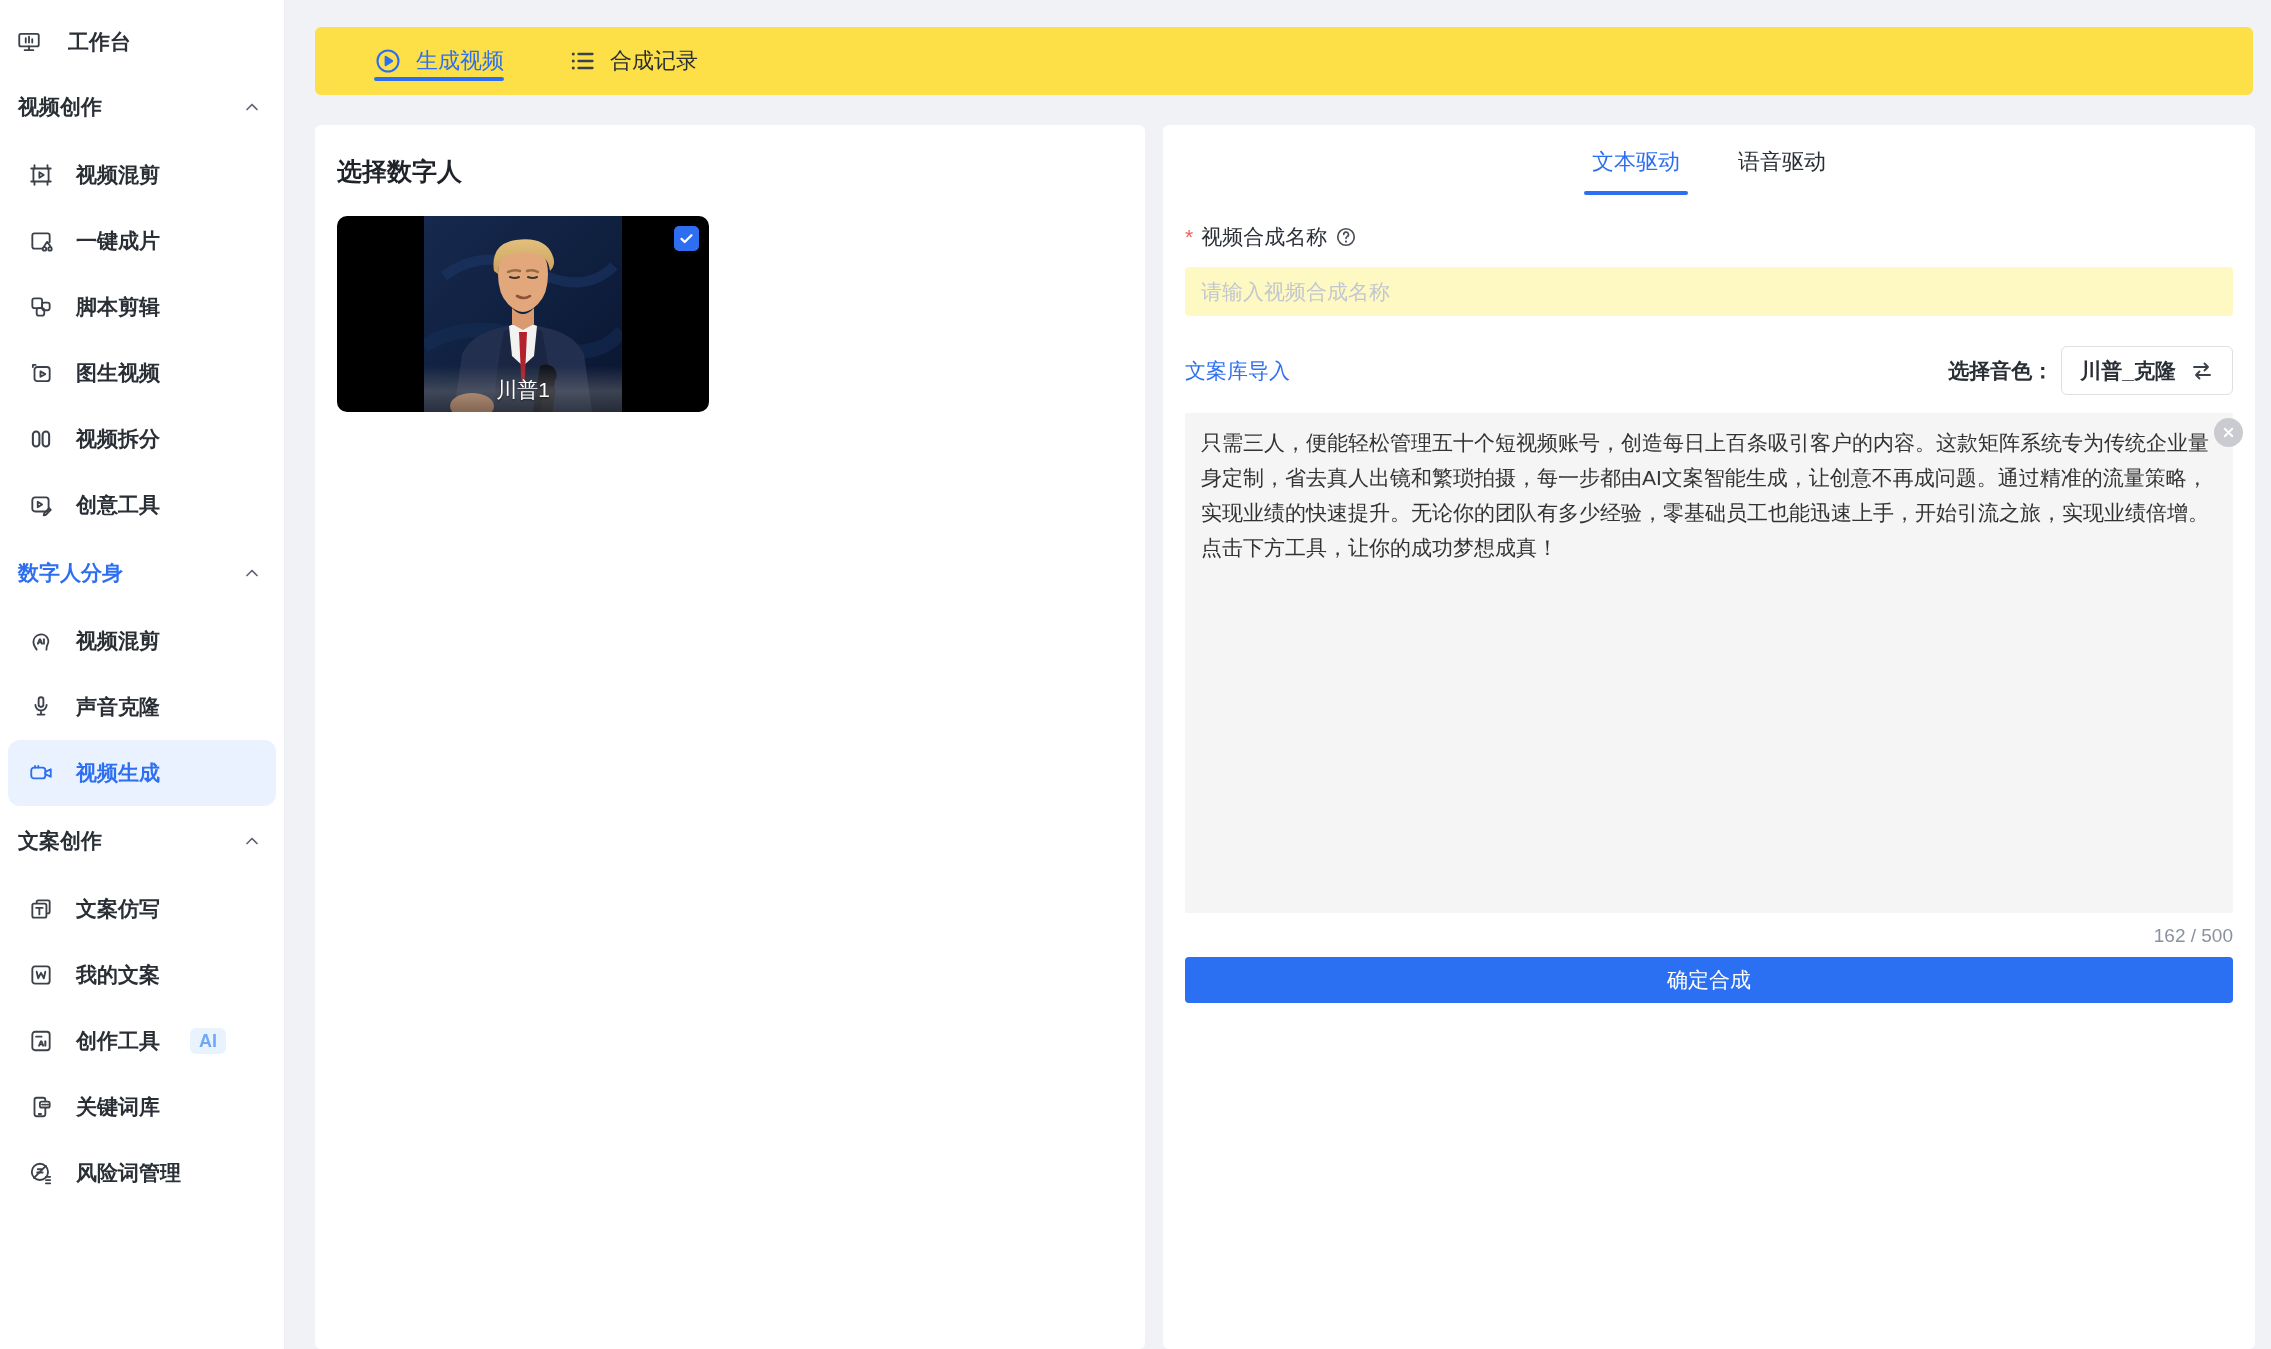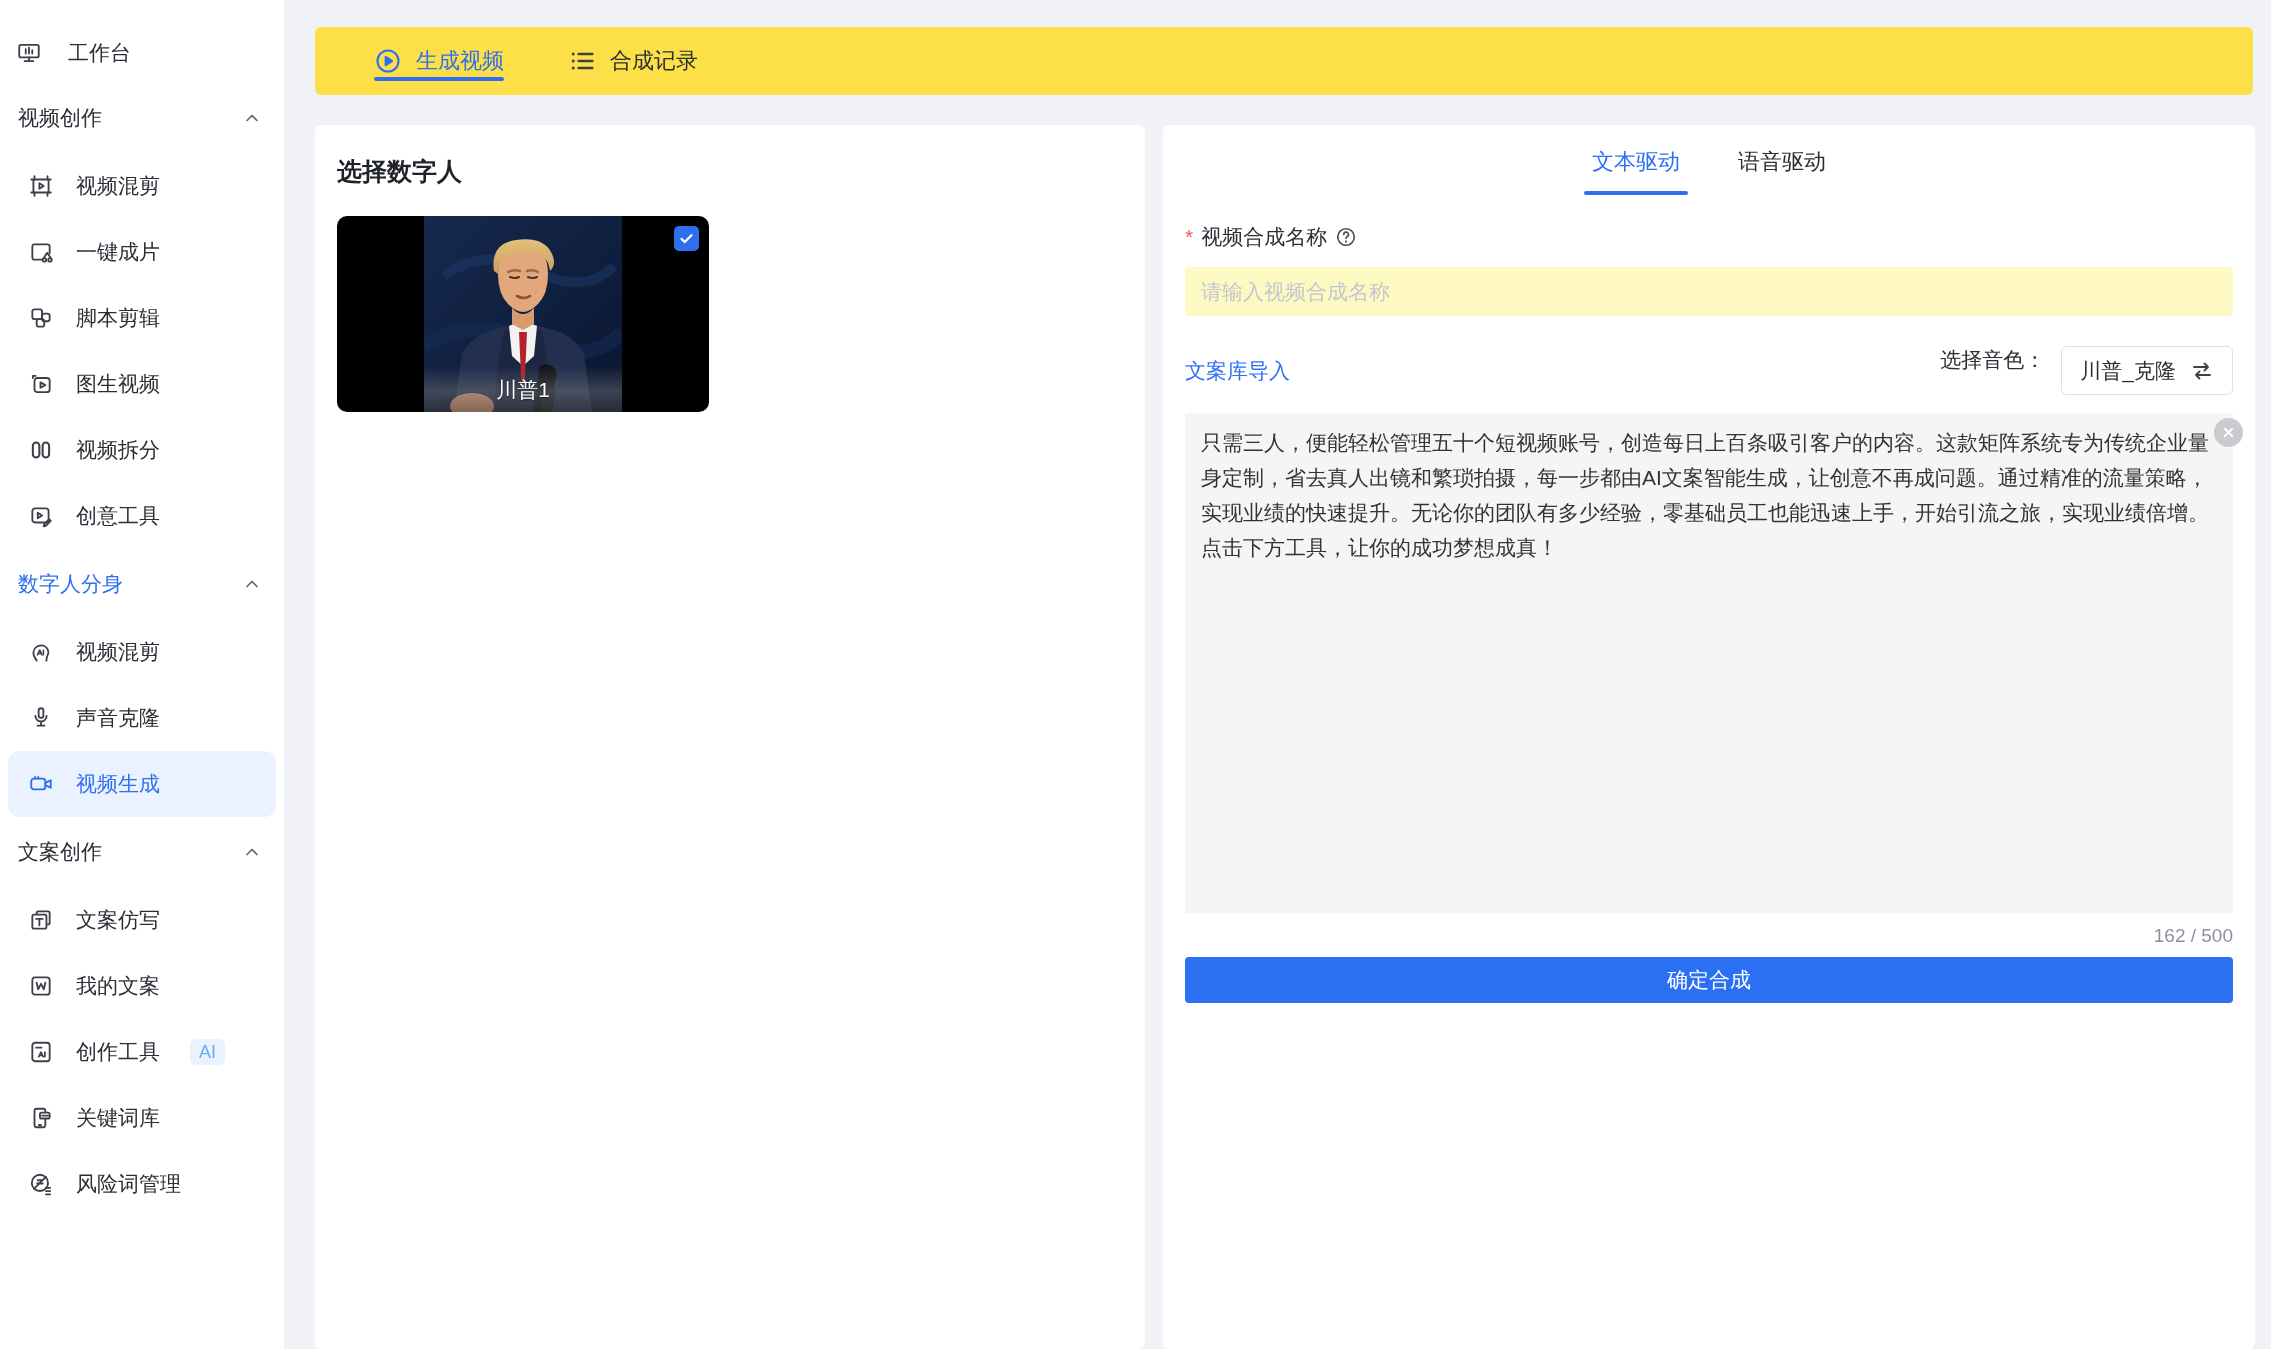--- a/index.html
+++ b/index.html
@@ -10,21 +10,21 @@
     font-family:"Liberation Sans", sans-serif;
     color:#333;
     overflow:hidden;
   }
   svg { display:block; }
 
   
   .sidebar {
     position:absolute; left:0; top:0; width:285px; height:1349px;
     background:#ffffff; border-right:1px solid #edeff2;
-    padding-top:23px; overflow:hidden;
+    padding-top:12px; overflow:hidden;font-weight:bold;
   }
   .side-root-row {
     height:60px; display:flex; align-items:center; padding:0 16px; cursor:pointer;
     font-size:21px; color:#2a2f36;
   }
   .side-root-row .s-icon { margin-right:26px; }
   .side-section-header {
     height:70px; display:flex; align-items:center; justify-content:space-between;
     padding:0 22px 0 18px; font-size:21px; color:#2a2f36; cursor:pointer;
   }
@@ -107,21 +107,21 @@
   .name-input {
     margin-top:16px; width:100%; height:49px; background:#fef9c3;
     border:none; outline:none; border-radius:4px; padding:0 16px;
     font-size:21px; font-family:"Liberation Sans", sans-serif; color:#333;
   }
   .name-input::placeholder { color:#c2c7cf; }
   .import-voice-row {
     margin-top:30px; display:flex; align-items:center; justify-content:space-between;
   }
   .import-link { color:#2e6ff2; font-size:21px; cursor:pointer; }
-  .voice-group { display:flex; align-items:flex-start; gap:16px; }
+  .voice-group { display:flex; align-items:center; gap:8px;font-weight:bold; }
   .voice-label { font-size:21px; color:#2a2f36; }
   .voice-select {
     height:49px; min-width:170px; border:1px solid #dcdfe4; border-radius:6px;
     background:#fff; display:flex; align-items:center; justify-content:center;
     gap:14px; padding:0 18px; font-size:21px; color:#2a2f36; cursor:pointer;
   }
   .swap-icon { width:24px; height:24px; color:#3c4149; }
   .script-wrap { position:relative; margin-top:18px; }
   .script-area {
     width:100%; height:500px; background:#f5f5f6; border:none; outline:none;

